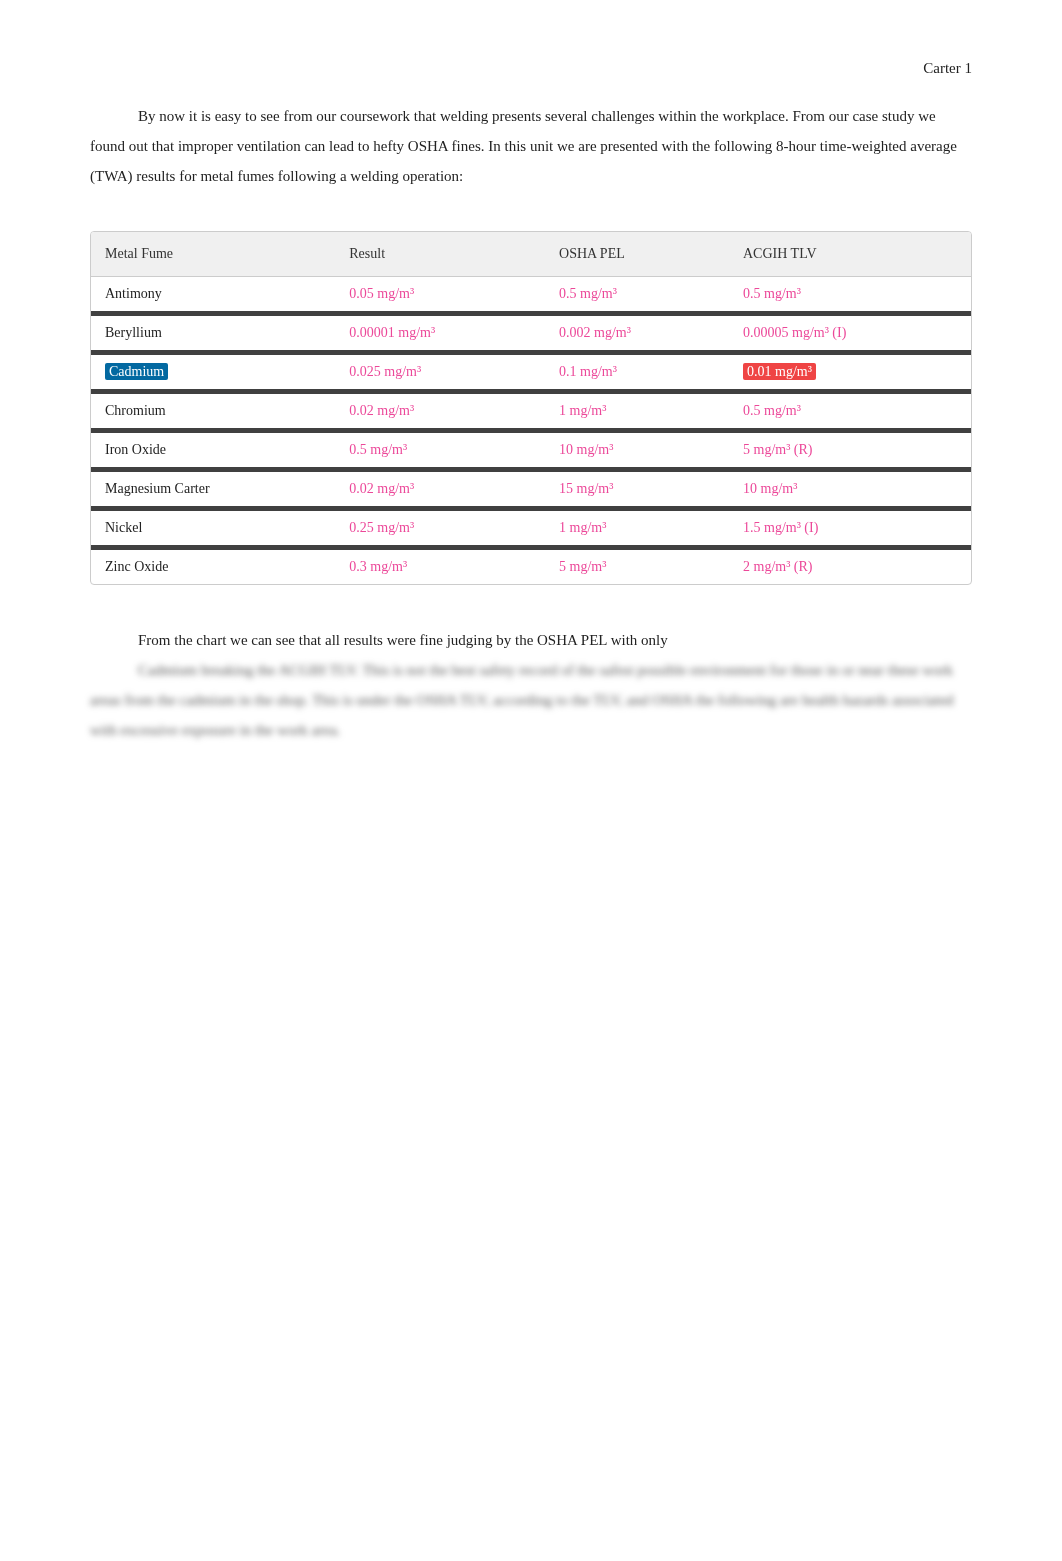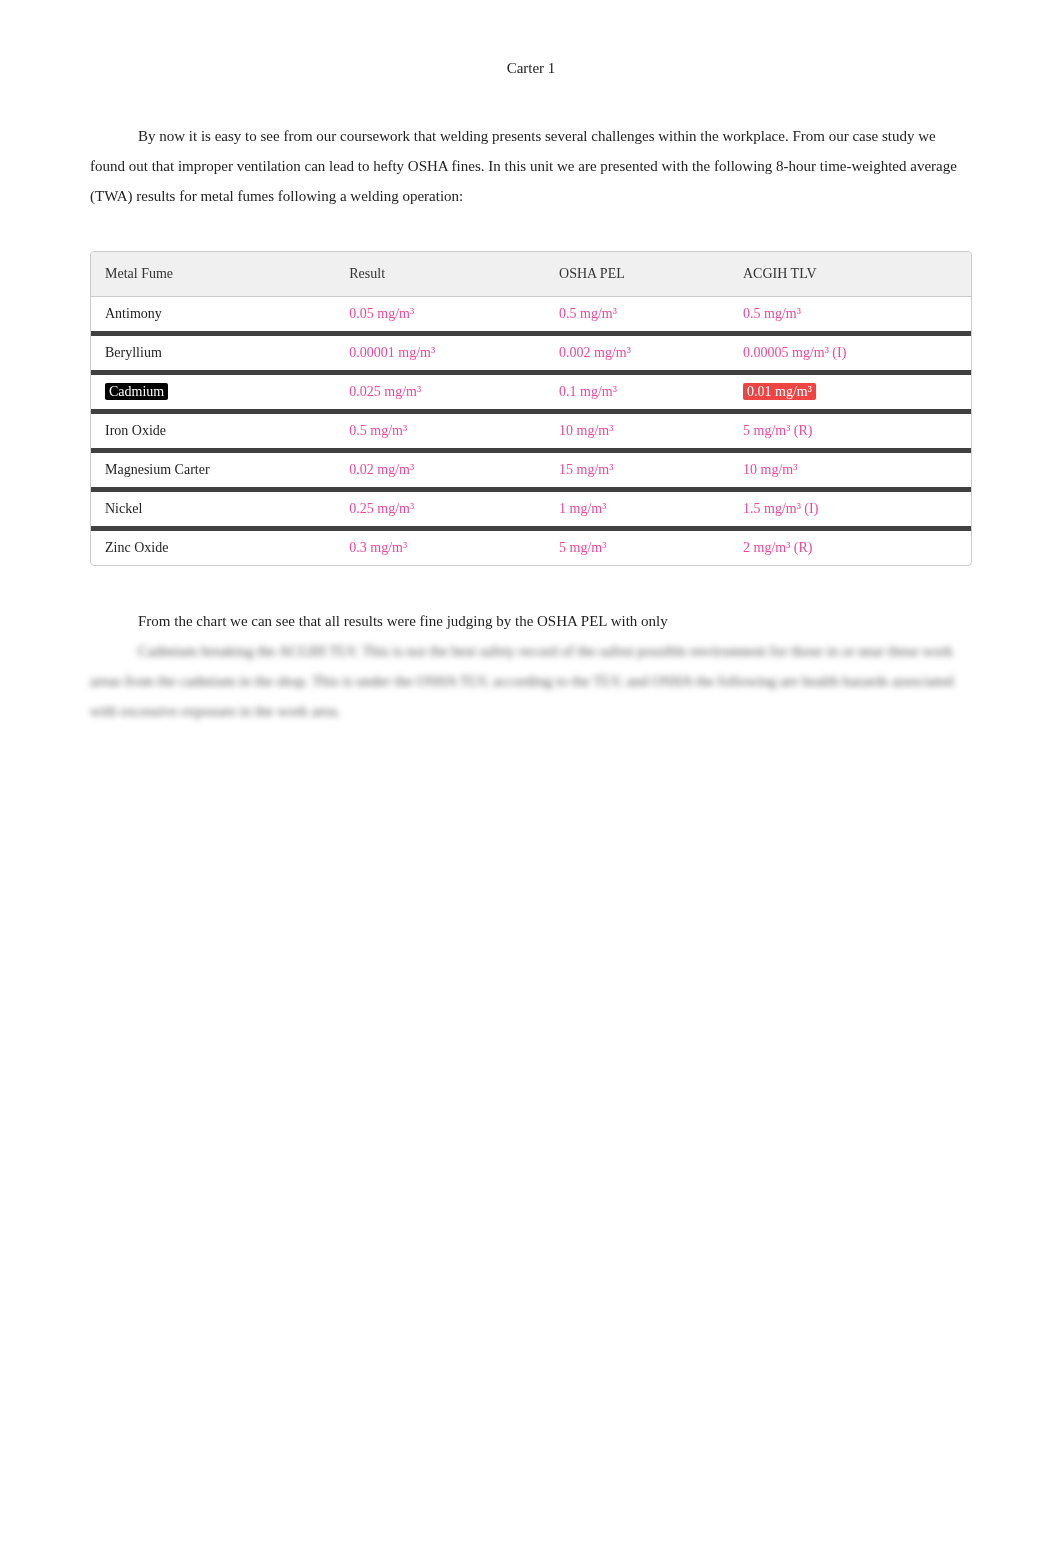--- a/index.html
+++ b/index.html
@@ -17,22 +17,22 @@
       min-height: 1561px;
       position: relative;
     }
 
     .page {
       padding: 60px 90px 80px 90px;
       position: relative;
     }
 
     .header {
-      text-align: center;
-      margin-bottom: 44px;
+      text-align: right;
+      margin-bottom: 24px;
       font-size: 15px;
     }
 
     .intro-text {
       line-height: 2;
       margin-bottom: 40px;
       font-size: 15px;
     }
 
     .table-wrapper {
@@ -72,21 +72,21 @@
       padding: 9px 14px;
       color: #222;
     }
 
     .green {
       color: #ec4899;
       font-weight: normal;
     }
 
     .red-highlight {
-      background-color: #000000;
+      background-color: #0369a1;
       color: #fff;
       padding: 1px 4px;
       border-radius: 2px;
     }
 
     .cadmium-acgih {
       background-color: #ef4444;
       color: #fff;
       padding: 1px 4px;
       border-radius: 2px;
@@ -146,20 +146,26 @@
             <td class="green">0.002 mg/m³</td>
             <td class="green">0.00005 mg/m³ (I)</td>
           </tr>
           <tr>
             <td><span class="red-highlight">Cadmium</span></td>
             <td class="green">0.025 mg/m³</td>
             <td class="green">0.1 mg/m³</td>
             <td><span class="cadmium-acgih">0.01 mg/m³</span></td>
           </tr>
           <tr>
+            <td>Chromium</td>
+            <td class="green">0.02 mg/m³</td>
+            <td class="green">1 mg/m³</td>
+            <td class="green">0.5 mg/m³</td>
+          </tr>
+          <tr>
             <td>Iron Oxide</td>
             <td class="green">0.5 mg/m³</td>
             <td class="green">10 mg/m³</td>
             <td class="green">5 mg/m³ (R)</td>
           </tr>
           <tr>
             <td>Magnesium Carter</td>
             <td class="green">0.02 mg/m³</td>
             <td class="green">15 mg/m³</td>
             <td class="green">10 mg/m³</td>

